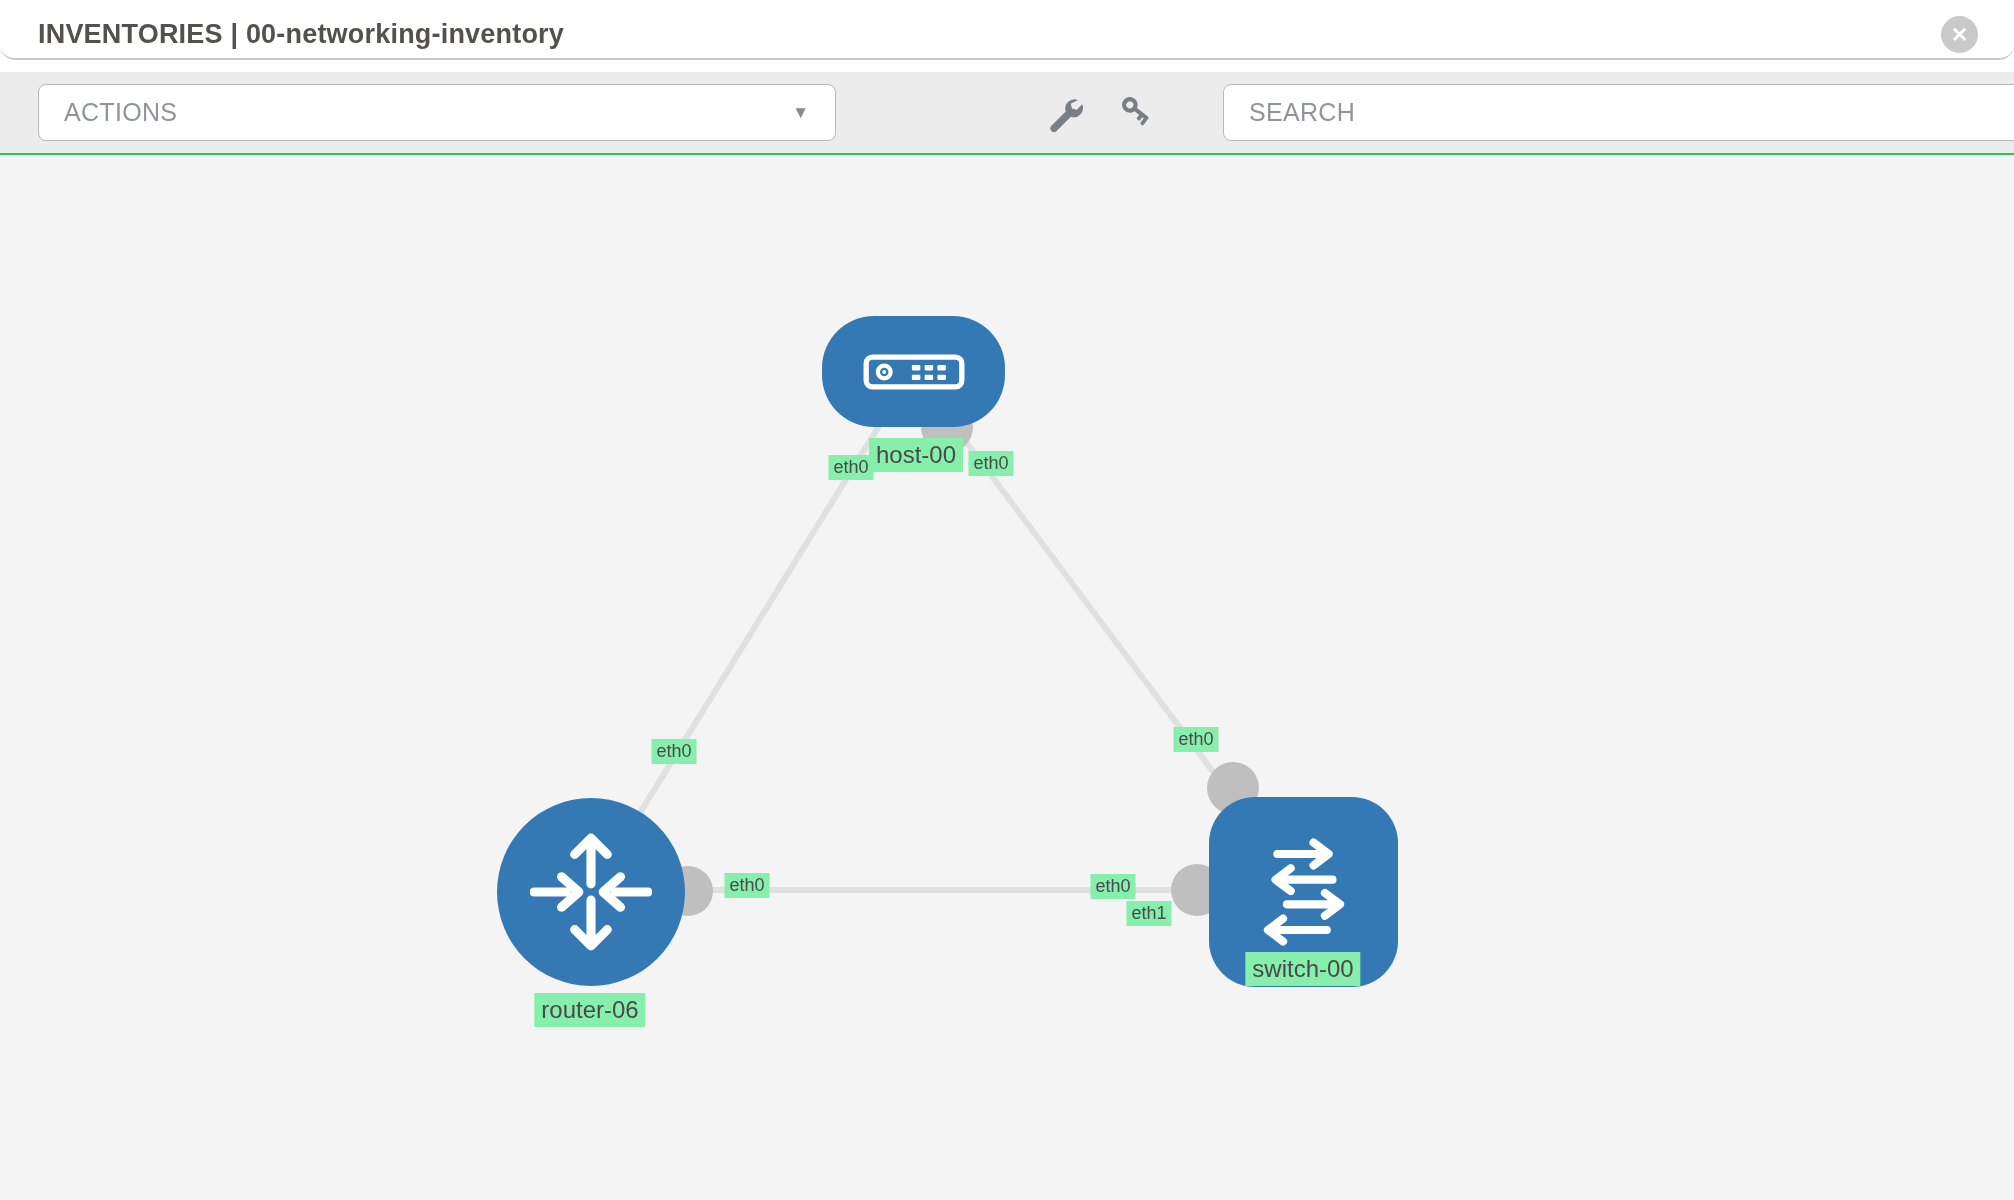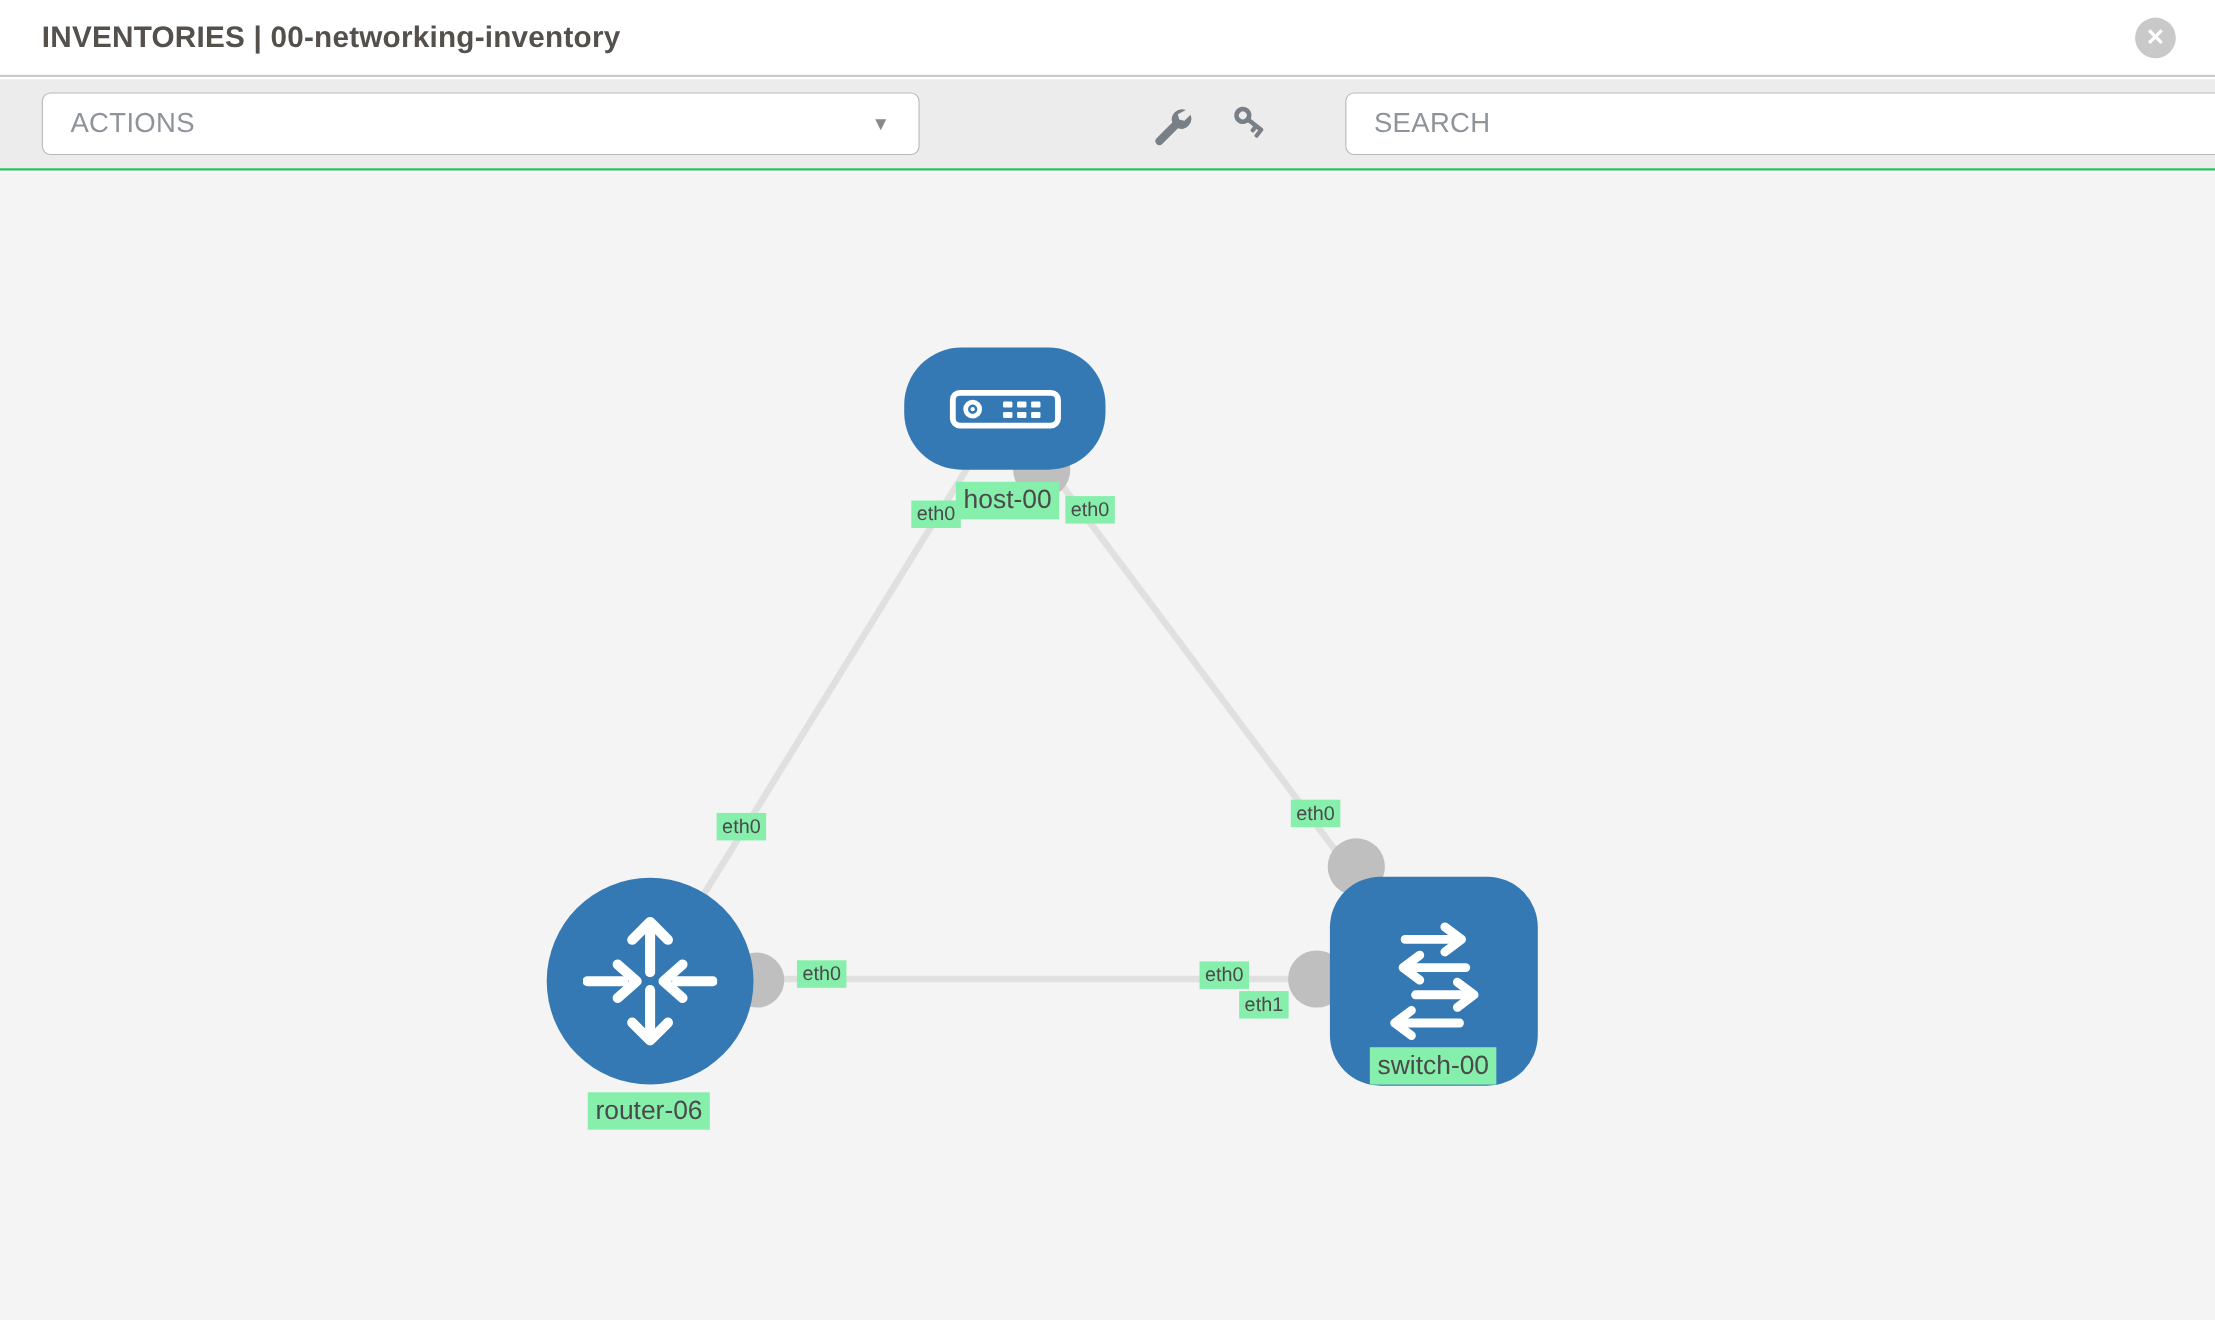--- a/index.html
+++ b/index.html
@@ -1,22 +1,22 @@
 <!DOCTYPE html>
 <html><head>
 <meta charset="utf-8">
 <style>
   * { margin:0; padding:0; box-sizing:border-box; }
   html,body { width:2014px; height:1200px; overflow:hidden; }
   body { font-family:"Liberation Sans", sans-serif; background:#ffffff; }
   .app { position:relative; width:2014px; height:1200px; overflow:hidden; background:#fff; }
 
   
-  .titlebar { position:absolute; left:0; top:0; width:100%; height:70px; background:#fff;
-              border-bottom:2px solid #c8c8c8; z-index:6; }
+  .titlebar { position:absolute; left:0; top:0; width:100%; height:60px; background:#fff;
+              border-bottom:2px solid #c8c8c8; z-index:6;border-radius:15px; }
   .page-title { position:absolute; left:38px; top:0; height:68px; line-height:68px;
                 font-size:27px; font-weight:bold; color:#54504c; letter-spacing:0.2px; }
   .close-btn { position:absolute; right:36px; top:16px; width:37px; height:37px; border-radius:50%;
                background:#c9c9c9; color:#fff; display:flex; align-items:center; justify-content:center;
                font-size:21px; font-weight:bold; cursor:pointer; }
 
   
   .toolbar { position:absolute; left:0; top:72px; width:100%; height:83px; background:#ececec;
              border-bottom:2px solid #22c55e; z-index:6; }
   .dropdown { position:absolute; top:12px; height:57px; background:#fff; border:1px solid #b9b9b9;

